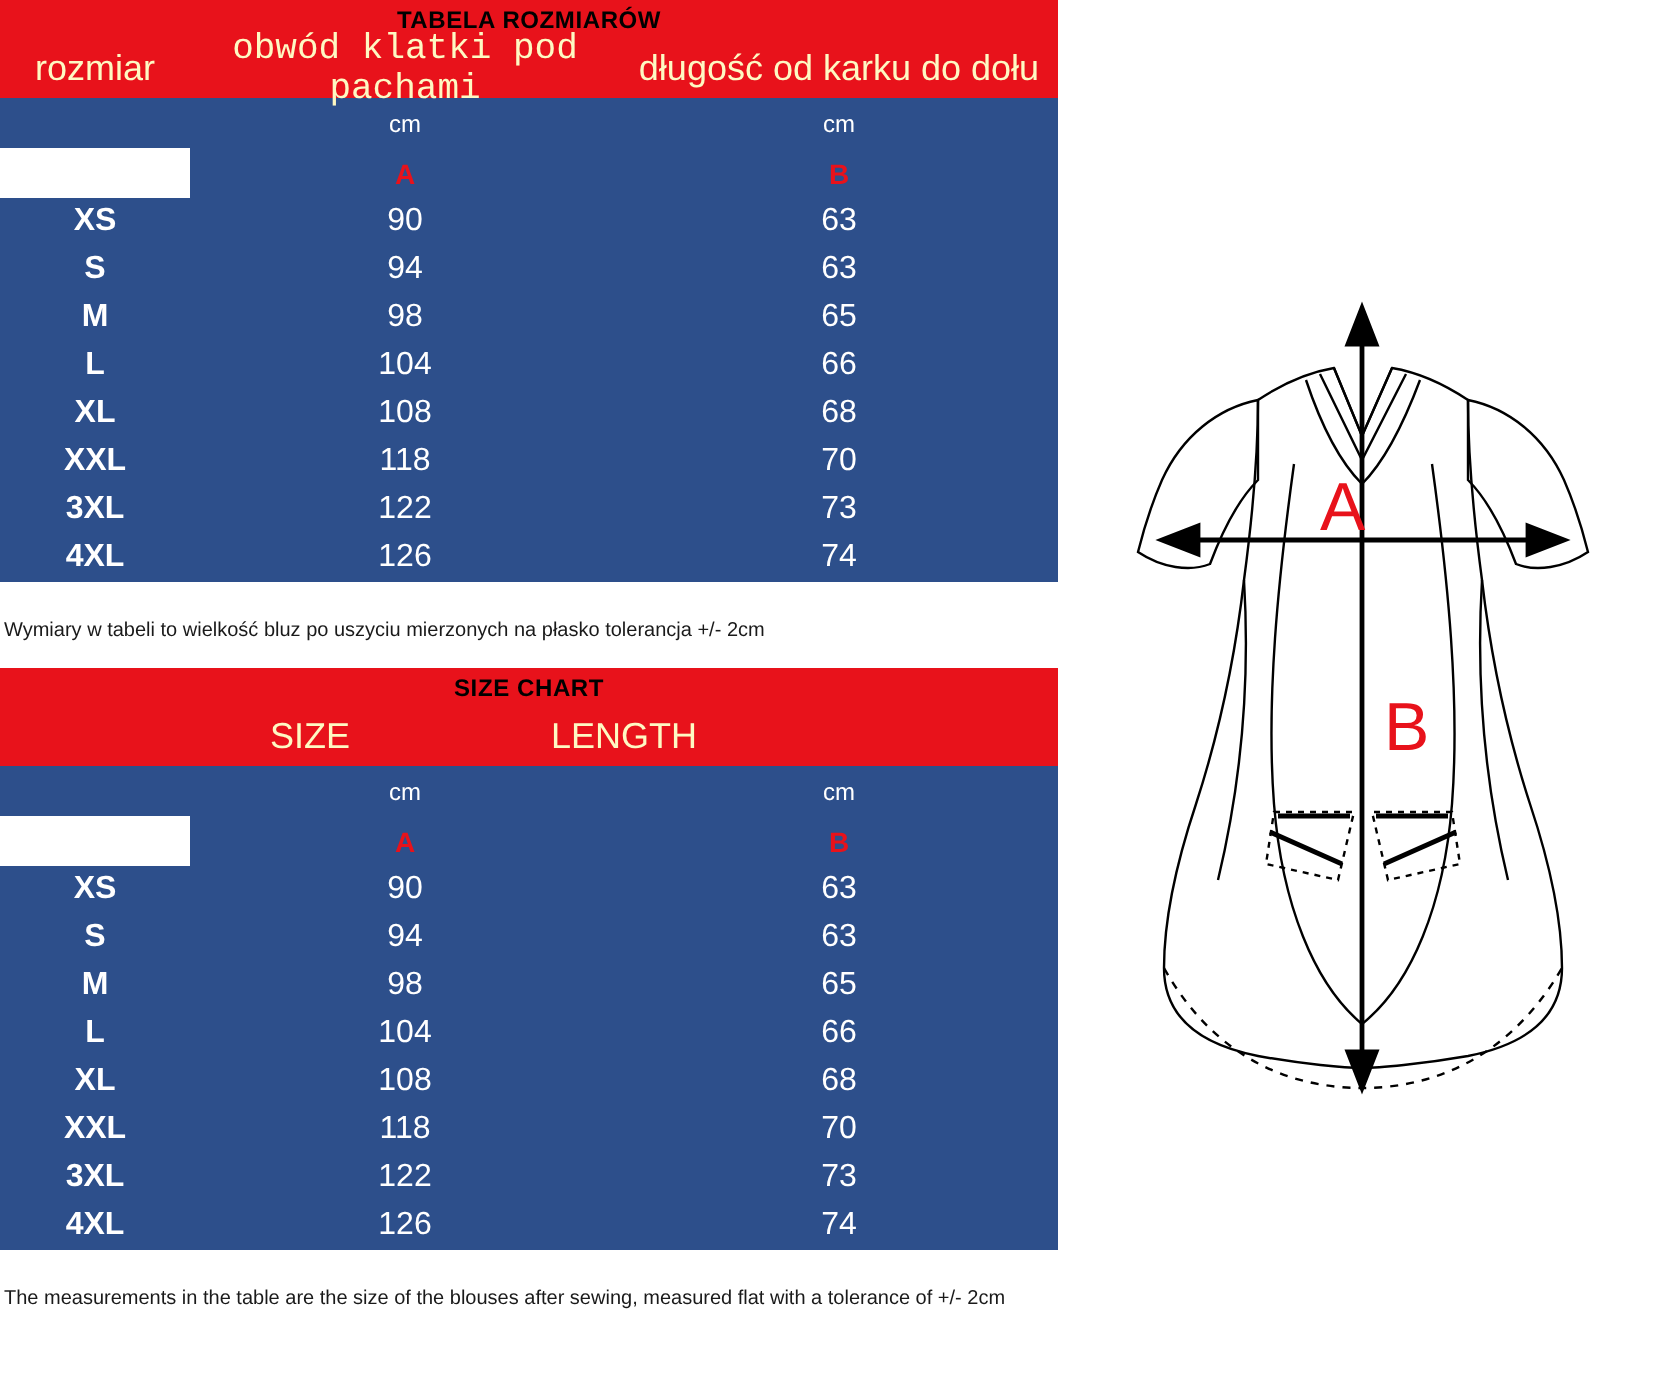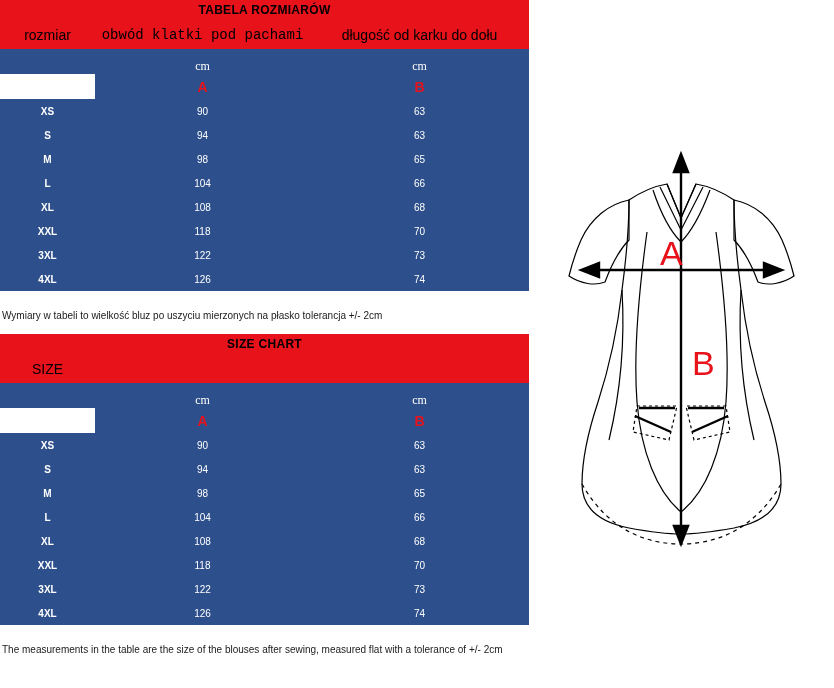--- a/index.html
+++ b/index.html
@@ -28,37 +28,37 @@
     font-weight: bold;
     font-size: 12px;
     text-align: center;
     height: 20px;
     line-height: 20px;
     letter-spacing: 0.3px;
   }
   .head-row {
     display: flex;
     background: #e8121b;
-    color: #000000;
+    color: #fef9c3;
     height: 29px;
     align-items: center;
-    font-size: 14px;
+    font-size: 18px;
+    justify-content: center;
   }
   .head-row .c0 { width: 95px; text-align: center; }
   .head-row .c1 { width: 215px; text-align: center; font-family: Liberation Mono, monospace; }
   .head-row .c2 { width: 219px; text-align: center; }
 
   .unit-row {
     display: flex;
     background: #2d4f8b;
     color: #ffffff;
     height: 25px;
-    align-items: flex-end;
+    align-items: center;
     font-size: 12px;
-    font-family: Liberation Serif, serif;
   }
   .unit-row .c0 { width: 95px; }
   .unit-row .c1 { width: 215px; text-align: center; }
   .unit-row .c2 { width: 219px; text-align: center; }
 
   .ab-row {
     display: flex;
     background: #2d4f8b;
     color: #e8121b;
     height: 25px;
@@ -73,21 +73,21 @@
   }
   .ab-row .c1 { width: 215px; text-align: center; }
   .ab-row .c2 { width: 219px; text-align: center; }
 
   .data-row {
     display: flex;
     background: #2d4f8b;
     color: #ffffff;
     height: 24px;
     align-items: center;
-    font-size: 10px;
+    font-size: 16px;
   }
   .data-row .c0 {
     width: 95px;
     text-align: center;
     font-weight: bold;
   }
   .data-row .c1 { width: 215px; text-align: center; }
   .data-row .c2 { width: 219px; text-align: center; }
 
   .note {
@@ -173,20 +173,21 @@
     </div>
     <div class="note">Wymiary w tabeli to wielkość bluz po uszyciu mierzonych na płasko tolerancja +/- 2cm</div>
   </div>
 
   <div class="gap"></div>
 
   <div class="chart-block">
     <div class="title-bar">SIZE CHART</div>
     <div class="head-row">
       <div class="c0">SIZE</div>
+      <div class="c2">LENGTH</div>
     </div>
     <div class="unit-row">
       <div class="c0"></div>
       <div class="c1">cm</div>
       <div class="c2">cm</div>
     </div>
     <div class="ab-row">
       <div class="c0"></div>
       <div class="c1">A</div>
       <div class="c2">B</div>

